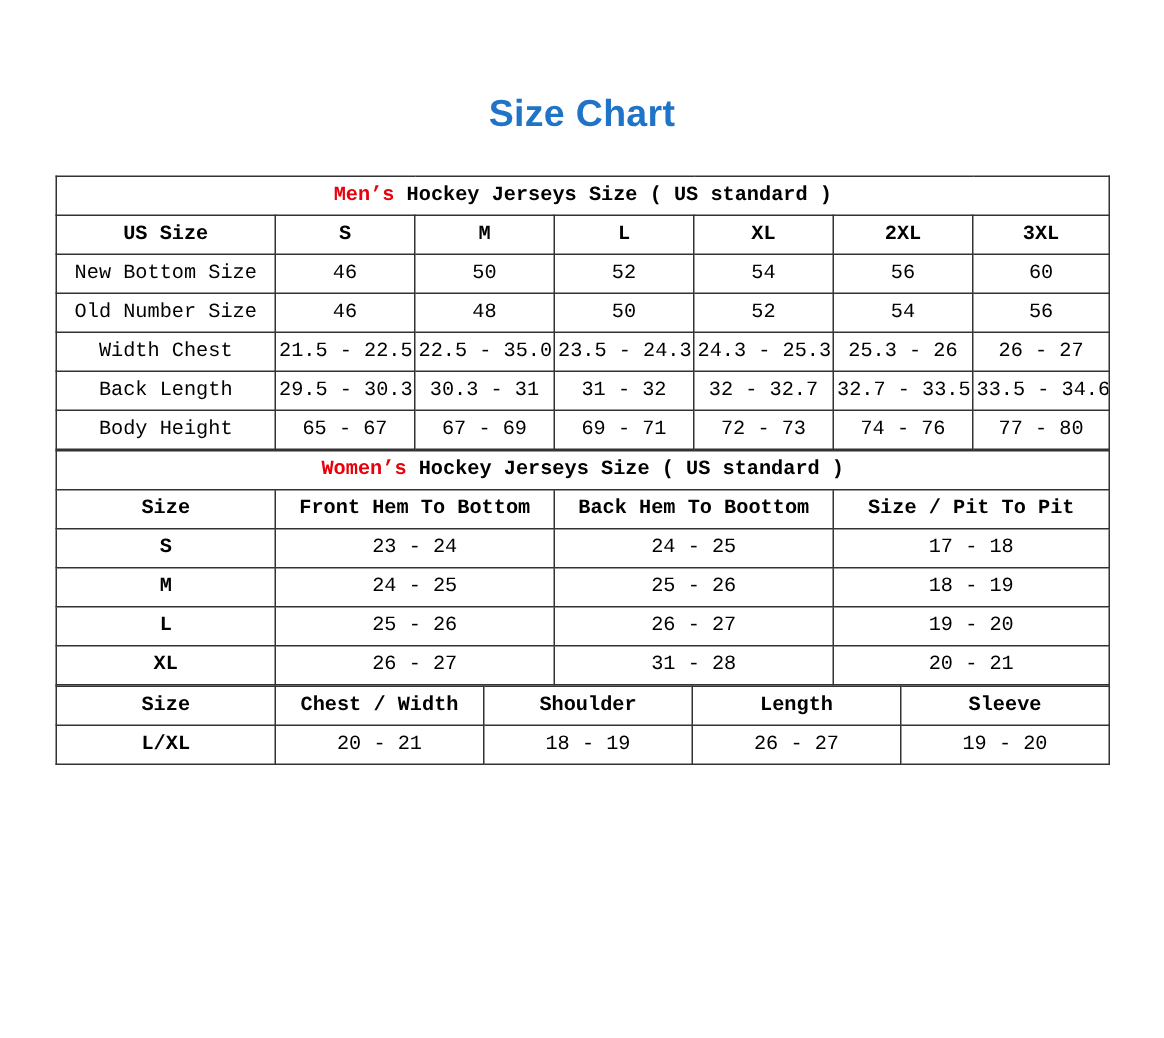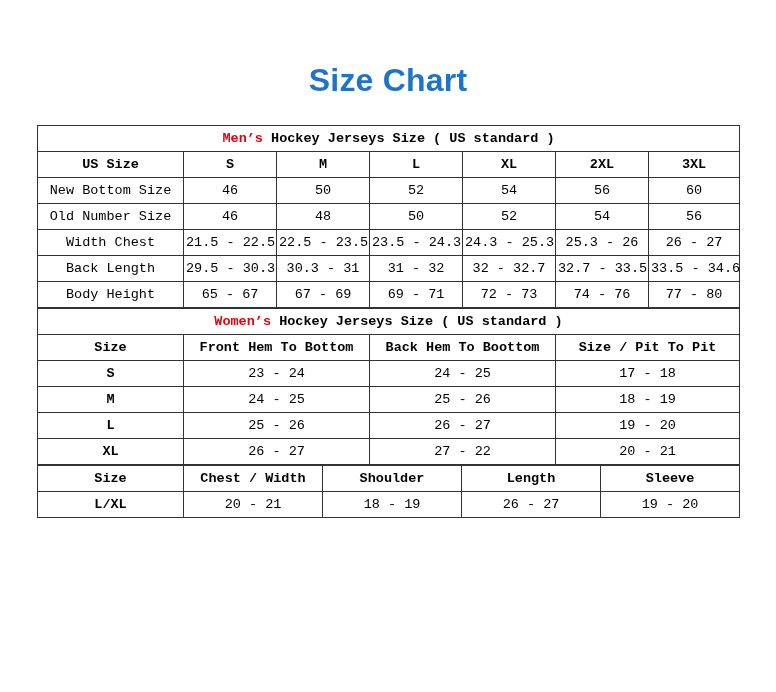--- a/index.html
+++ b/index.html
@@ -15,21 +15,21 @@
   }
   .page {
     position: relative;
     width: 776px;
     height: 692px;
     box-sizing: border-box;
   }
   .title {
     text-align: center;
     color: #1f74c8;
-    font-size: 32px;
+    font-size: 25px;
     font-weight: bold;
     padding-top: 62px;
     letter-spacing: 0.2px;
   }
   .chart-wrap {
     margin: 26px 37px 0 37px;
     font-family: Liberation Mono, monospace;
   }
   table.size-table {
     border-collapse: collapse;
@@ -113,21 +113,21 @@
           <td>46</td>
           <td>48</td>
           <td>50</td>
           <td>52</td>
           <td>54</td>
           <td>56</td>
         </tr>
         <tr>
           <td class="row-label">Width Chest</td>
           <td>21.5 - 22.5</td>
-          <td>22.5 - 23.5</td>
+          <td>22.5 - 35.0</td>
           <td>23.5 - 24.3</td>
           <td>24.3 - 25.3</td>
           <td>25.3 - 26</td>
           <td>26 - 27</td>
         </tr>
         <tr>
           <td class="row-label">Back Length</td>
           <td>29.5 - 30.3</td>
           <td>30.3 - 31</td>
           <td>31 - 32</td>
@@ -178,21 +178,21 @@
         </tr>
         <tr>
           <td class="row-label-bold">L</td>
           <td>25 - 26</td>
           <td>26 - 27</td>
           <td>19 - 20</td>
         </tr>
         <tr>
           <td class="row-label-bold">XL</td>
           <td>26 - 27</td>
-          <td>27 - 22</td>
+          <td>31 - 28</td>
           <td>20 - 21</td>
         </tr>
       </tbody>
     </table>
 
     <table class="size-table">
       <colgroup>
         <col style="width:146px">
         <col style="width:139px">
         <col style="width:139px">

